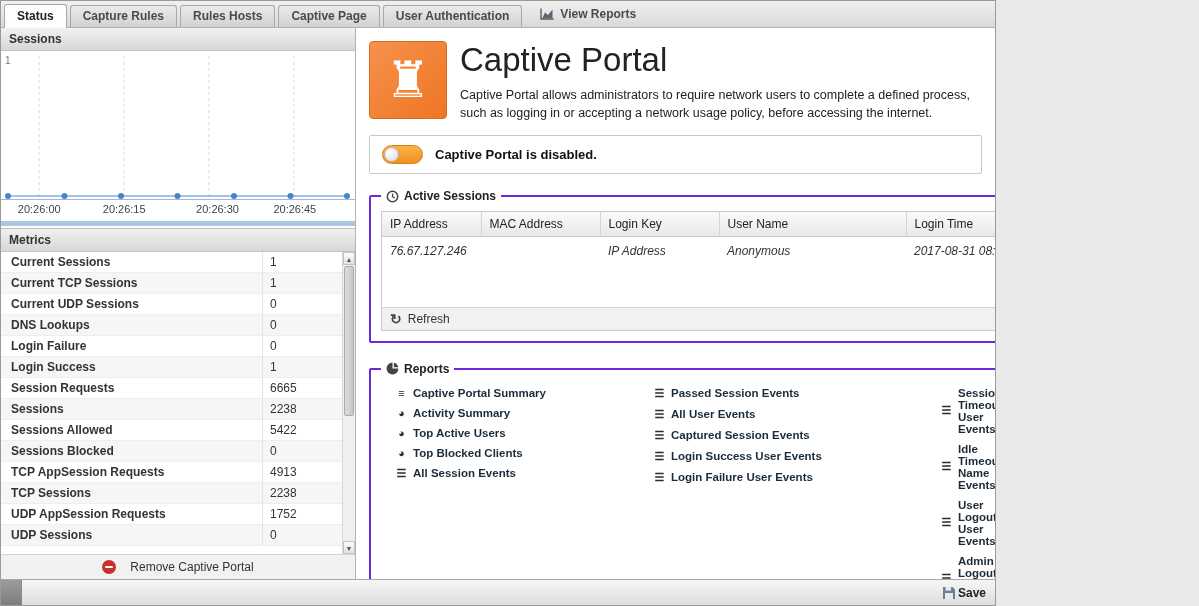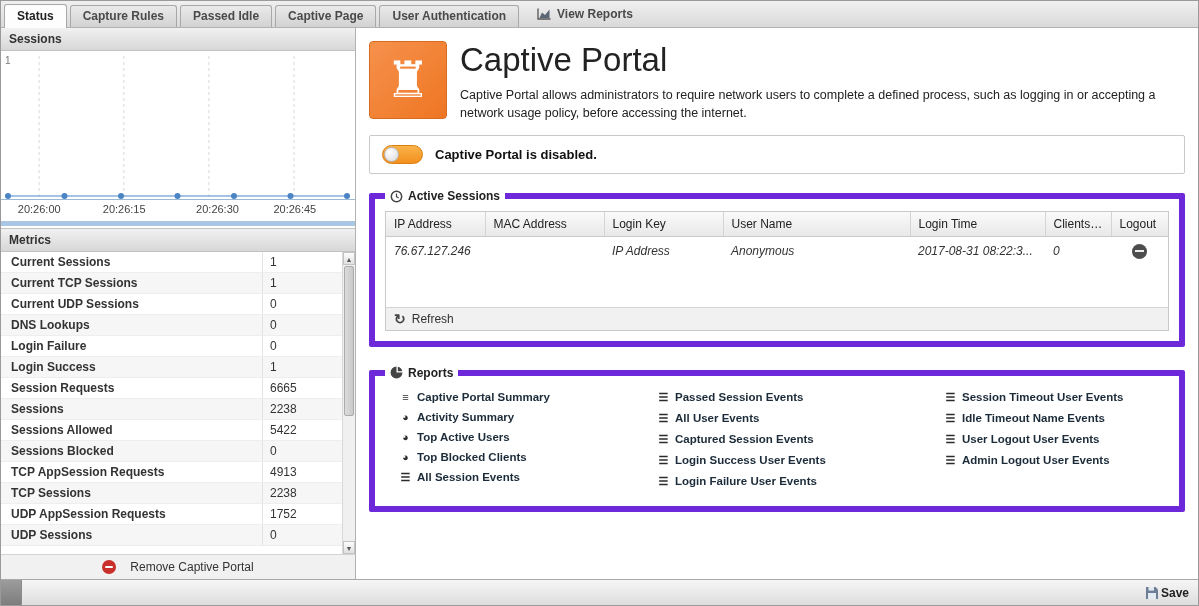--- a/index.html
+++ b/index.html
@@ -1,18 +1,18 @@
 <!DOCTYPE html>
 <html><head>
 <meta charset="utf-8">
 <style>
   * { box-sizing: border-box; margin: 0; padding: 0; }
   body { background: #e9e9e9; font-family: "Liberation Sans", sans-serif; }
   .app {
-    width: 1199px; height: 606px; border: 1px solid #9a9a9a; background: #14b8a6;
+    width: 996px; height: 606px; border: 1px solid #9a9a9a; background: #14b8a6;
     display: flex; flex-direction: column; font-size: 12px; color: #333;
     position: relative; overflow: hidden;
   }
 
   
   .tabbar {
     flex: 0 0 27px; background: linear-gradient(#f0f0f0, #d9d9d9);
     border-bottom: 1px solid #b2b2b2; display: flex; align-items: flex-end; padding-left: 3px;
   }
   .tabs { display: flex; align-items: flex-end; }
@@ -80,21 +80,21 @@
   .app-desc { font-size: 12.5px; color: #222; line-height: 1.45; max-width: 705px; }
 
   .power-panel {
     margin: 9px 13px 0; border: 1px solid #c9c9c9; border-radius: 2px; padding: 9px 12px;
     display: flex; align-items: center; gap: 12px;
   }
   .toggle { width: 41px; height: 19px; border-radius: 10px; background: linear-gradient(#f9b34a, #f38f1e); border: 1px solid #d9820f; position: relative; cursor: pointer; }
   .toggle-knob { position: absolute; top: 1px; left: 1px; width: 15px; height: 15px; border-radius: 50%; background: radial-gradient(circle at 35% 30%, #ffffff, #d9d9d9); border: 1px solid #b5b5b5; }
   .power-text { font-weight: bold; font-size: 13px; color: #111; }
 
-  fieldset { margin: 15px 13px 0; border: 6px solid #6d28d9; border-radius: 2px; padding: 5px 10px 10px; }
+  fieldset { margin: 15px 13px 0; border: 2px solid #6d28d9; border-radius: 2px; padding: 5px 10px 10px; }
   fieldset.reports-fs { margin-top: 19px; }
   legend { font-weight: bold; font-size: 12px; color: #222; padding: 0 5px; display: flex; align-items: center; gap: 5px; }
   .legend-icon { display: inline-flex; align-items: center; }
 
   .grid { border: 1px solid #c9c9c9; margin-top: 3px; }
   .grid table { width: 100%; border-collapse: collapse; table-layout: fixed; }
   .grid th {
     background: linear-gradient(#fafafa, #e8e8e8); border-right: 1px solid #d4d4d4; border-bottom: 1px solid #c9c9c9;
     padding: 5px 8px; text-align: left; font-weight: normal; font-size: 12px; color: #222;
     overflow: hidden; white-space: nowrap; text-overflow: ellipsis;
@@ -128,21 +128,21 @@
 </style>
 </head>
 <body>
 
 <div class="app">
 
   <div class="tabbar">
     <div class="tabs">
         <div class="tab active">Status</div>
         <div class="tab">Capture Rules</div>
-        <div class="tab">Passed Idle</div>
+        <div class="tab">Rules Hosts</div>
         <div class="tab">Captive Page</div>
         <div class="tab">User Authentication</div>
       </div>
     <div class="view-reports">
       <span class="legend-icon">
         <svg width="14" height="12" viewBox="0 0 14 12">
             <path d="M1 0.5 V11 H13.5" stroke="#555" stroke-width="1.3" fill="none"></path>
             <path d="M2.5 10 L5 4.5 L8 7 L12.5 1.5 V10 Z" fill="#5a6673"></path>
           </svg>
       </span>

